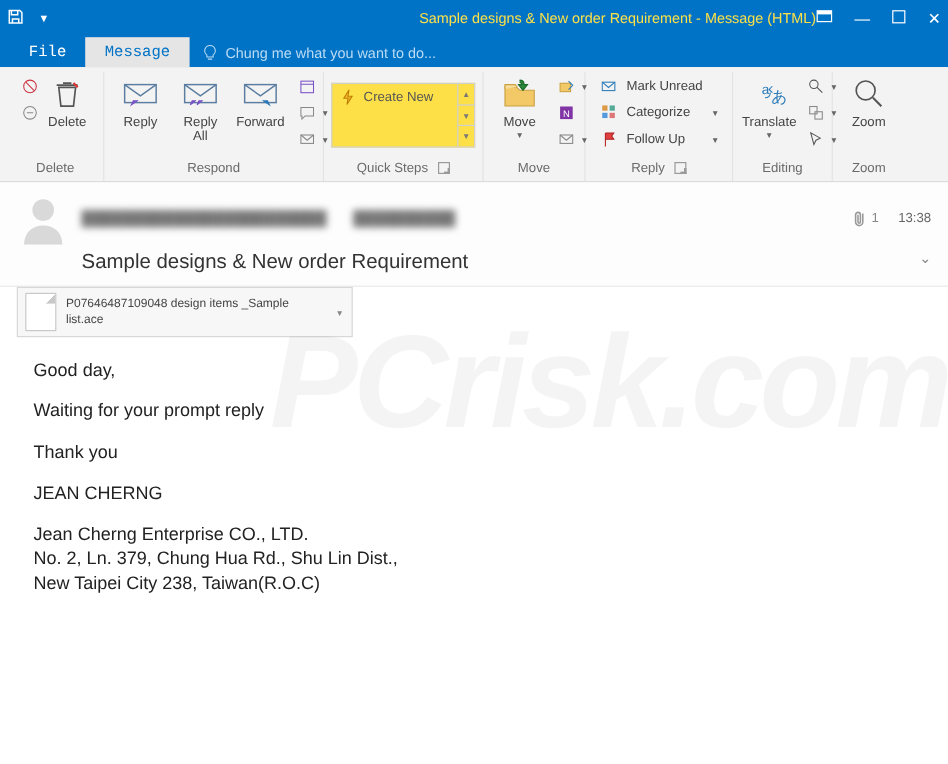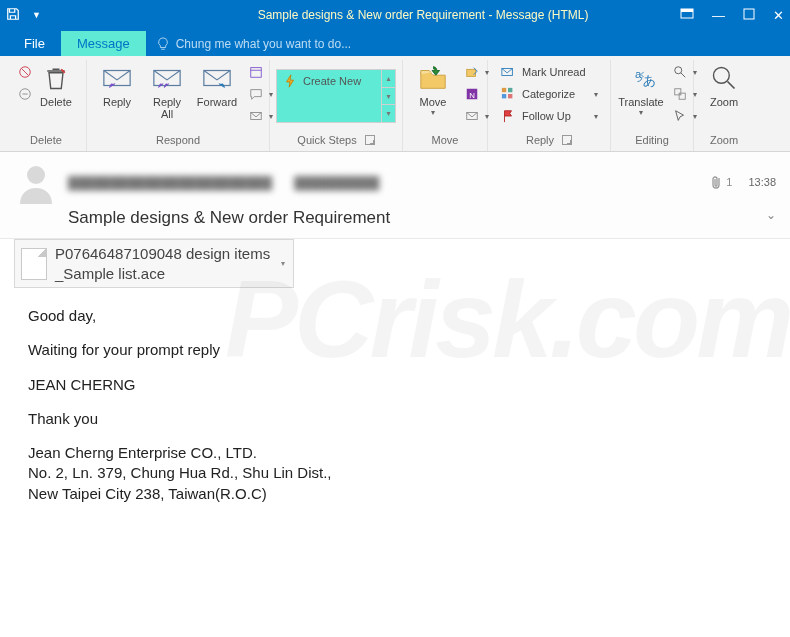--- a/index.html
+++ b/index.html
@@ -2,28 +2,28 @@
 <html><head>
 <meta charset="utf-8">
 <style>
 * { margin: 0; padding: 0; box-sizing: border-box; font-family: "Segoe UI", Tahoma, sans-serif; }
 body { width: 790px; height: 637px; background: #fff; overflow: hidden; position: relative; }
 
 
 .titlebar { height: 30px; background: #0173c7; display: flex; align-items: center; color: #fff; font-size: 12px; padding: 0 6px; }
 .titlebar .qa-left { display: flex; gap: 12px; align-items: center; width: 160px; }
 .titlebar .qa-left svg { fill: #fff; }
-.titlebar .title { flex: 1; text-align: center; color: #fef9c3; font-size: 12px; }
+.titlebar .title { flex: 1; text-align: right; color: #fde047; font-size: 12px; }
 .titlebar .win { display: flex; gap: 18px; align-items: center; }
 .titlebar .win span { color: #fff; font-size: 13px; }
 
 
 .ribbon-tabs { height: 26px; background: #0173c7; display: flex; align-items: flex-end; padding-left: 8px; color: #fff; font-size: 13px; }
-.ribbon-tabs .tab { padding: 5px 16px; cursor: pointer; }
-.ribbon-tabs .tab.active { background: #5eead4; color: #0173c7; }
+.ribbon-tabs .tab { padding: 5px 16px; cursor: pointer; font-family: Liberation Mono, monospace; }
+.ribbon-tabs .tab.active { background: #e5e5e5; color: #0173c7; }
 .ribbon-tabs .tellme { display: flex; align-items: center; gap: 6px; color: #bcdcf3; font-size: 12px; padding: 5px 10px; }
 .ribbon-tabs .tellme svg { fill: #bcdcf3; }
 
 
 .ribbon { height: 96px; background: #f3f3f3; border-bottom: 1px solid #d6d6d6; display: flex; padding: 4px 6px 0 6px; }
 .group { display: flex; flex-direction: column; align-items: center; padding: 0 6px; border-right: 1px solid #e3e3e3; }
 .group:last-child { border-right: none; }
 .gbody { display: flex; gap: 2px; align-items: flex-start; height: 72px; }
 .glabel { font-size: 11px; color: #6a6a6a; padding: 2px 0; display: flex; align-items: center; gap: 4px; justify-content: center; width: 100%; }
 .glabel .launch { width: 10px; height: 10px; border: 1px solid #9a9a9a; margin-left: 4px; position: relative; }
@@ -32,42 +32,42 @@
 .bigbtn { display: flex; flex-direction: column; align-items: center; width: 48px; padding: 2px 2px; cursor: pointer; }
 .bigbtn .icon { width: 32px; height: 32px; display: flex; align-items: center; justify-content: center; }
 .bigbtn .lbl { font-size: 11px; color: #444; text-align: center; line-height: 1.1; margin-top: 2px; }
 .bigbtn .caret { font-size: 8px; color: #666; }
 
 .stack { display: flex; flex-direction: column; gap: 2px; padding: 2px; }
 .stackbtn { display: flex; align-items: center; gap: 6px; font-size: 11px; color: #444; padding: 2px 4px; cursor: pointer; }
 .stackbtn .si { width: 16px; height: 16px; display: flex; align-items: center; justify-content: center; }
 .stackbtn .caret { font-size: 8px; color: #666; margin-left: auto; }
 
-.quicksteps { border: 1px solid #d0d0d0; background: #5eead4; width: 120px; height: 54px; padding: 4px 6px; font-size: 11px; color: #555; display: flex; flex-direction: column; position: relative; }
+.quicksteps { border: 1px solid #d0d0d0; background: #fde047; width: 120px; height: 54px; padding: 4px 6px; font-size: 11px; color: #555; display: flex; flex-direction: column; position: relative; }
 .quicksteps .row1 { display: flex; align-items: center; gap: 6px; }
 .quicksteps .scroll { position: absolute; right: 0; top: 0; bottom: 0; width: 14px; border-left: 1px solid #d0d0d0; display: flex; flex-direction: column; }
 .quicksteps .scroll div { flex: 1; display: flex; align-items: center; justify-content: center; font-size: 8px; color: #777; border-bottom: 1px solid #d0d0d0; cursor: pointer; }
 .quicksteps .scroll div:last-child { border-bottom: none; }
 
 
 .msgheader { background: #fdfdfd; padding: 8px 14px 0 14px; border-bottom: 1px solid #e9e9e9; }
 .fromrow { display: flex; align-items: center; gap: 10px; }
 .avatar { width: 44px; height: 44px; position: relative; }
 .avatar svg { fill: #d9d9d9; }
 .frombox { flex: 1; }
 .blurline { filter: blur(3px); color: #777; font-size: 12px; }
 .meta-right { text-align: right; font-size: 11px; color: #666; display: flex; align-items: center; gap: 16px; }
 .attach-ind { display: flex; align-items: center; gap: 4px; color: #888; }
 .subject { font-size: 17px; color: #333; padding: 4px 0 10px 54px; display: flex; justify-content: space-between; }
 .subject .chev { color: #888; font-size: 12px; cursor: pointer; }
 
 .attachment { margin: 0 0 14px 14px; display: inline-flex; align-items: center; border: 1px solid #d8d8d8; background: #f7f7f7; padding: 4px 6px; width: 280px; gap: 8px; cursor: pointer; }
 .attachment .ficon { width: 26px; height: 32px; border: 1px solid #c9c9c9; background: #fff; position: relative; }
 .attachment .ficon::before { content: ""; position: absolute; top: 0; right: 0; width: 8px; height: 8px; background: linear-gradient(135deg, #fff 0 50%, #c9c9c9 50% 100%); }
-.attachment .txt { font-size: 15px; line-height: 1.3; color: #444; flex: 1; }
+.attachment .txt { font-size: 10px; line-height: 1.3; color: #444; flex: 1; }
 .attachment .ad { font-size: 8px; color: #888; padding-right: 2px; }
 
 .body { padding: 4px 16px 16px 16px; font-family: "Times New Roman", serif; font-size: 15px; color: #222; line-height: 1.35; }
 .body p { margin: 0 0 14px 12px; }
 
 
 .watermark { position: absolute; inset: 0; pointer-events: none; display: flex; align-items: center; justify-content: flex-end; }
 .watermark span { font-size: 110px; font-style: italic; font-weight: 600; color: rgba(0,0,0,0.045); letter-spacing: -4px; font-family: "Segoe UI", sans-serif; }
 
 
@@ -429,22 +429,22 @@
   <div class="txt">
     <div>P07646487109048 design items _Sample list.ace</div>
   </div>
   <div class="ad">▾</div>
 </div>
 
 
 <div class="body">
   <p>Good day,</p>
   <p>Waiting for your prompt reply</p>
+  <p>Thank you</p>
   <p>JEAN CHERNG</p>
-  <p>Thank you</p>
   <p>
     <span>Jean Cherng Enterprise CO., LTD.</span><br>
     <span>No. 2, Ln. 379, Chung Hua Rd., Shu Lin Dist.,</span><br>
     <span>New Taipei City 238, Taiwan(R.O.C)</span>
   </p>
 </div>
 
 
 <div class="watermark">
   <span>PCrisk.com</span>

